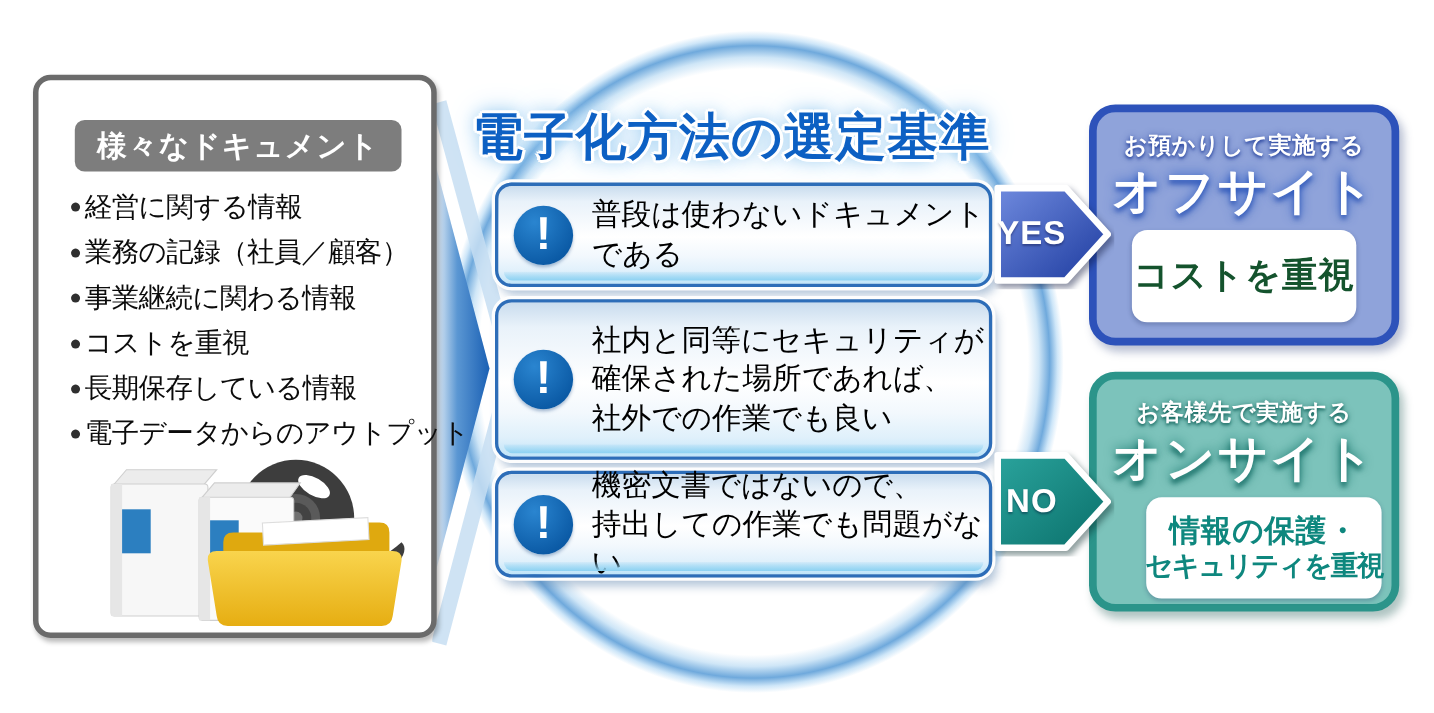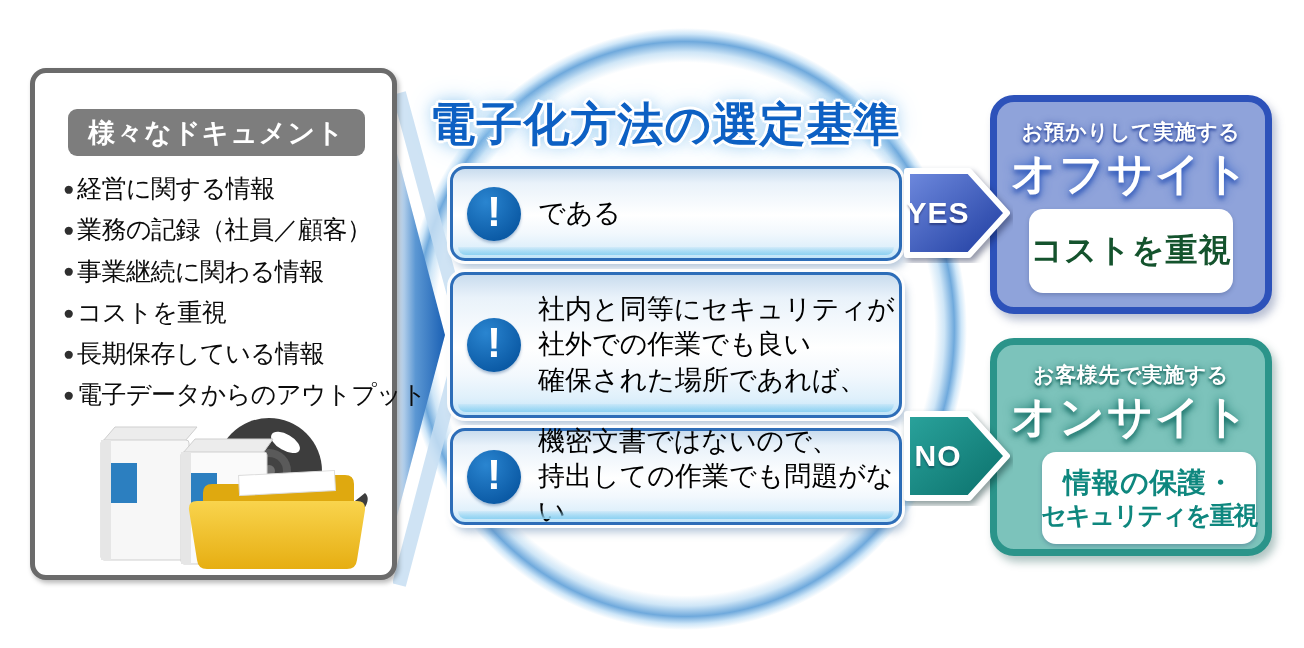--- a/index.html
+++ b/index.html
@@ -184,30 +184,31 @@
         <path d="M138,92 h160 q9,0 8,9 l-8,50 q-1,9 -10,9 h-140 q-9,0 -10,-9 l-8,-50 q-1,-9 8,-9 Z" fill="url(#gFolderFront)"></path>
       </g>
     </svg>
   </div>
 
   <div class="big-title">電子化方法の選定基準</div>
 
   <div class="criterion criterion-1">
     <div class="excl-icon">!</div>
     <div class="criterion-text">
+      <div>普段は使わないドキュメント</div>
       <div>である</div>
     </div>
   </div>
 
   <div class="criterion criterion-2">
     <div class="excl-icon">!</div>
     <div class="criterion-text">
       <div>社内と同等にセキュリティが</div>
+      <div>確保された場所であれば、</div>
       <div>社外での作業でも良い</div>
-      <div>確保された場所であれば、</div>
     </div>
   </div>
 
   <div class="criterion criterion-3">
     <div class="excl-icon">!</div>
     <div class="criterion-text">
       <div>機密文書ではないので、</div>
       <div>持出しての作業でも問題がない</div>
     </div>
   </div>

